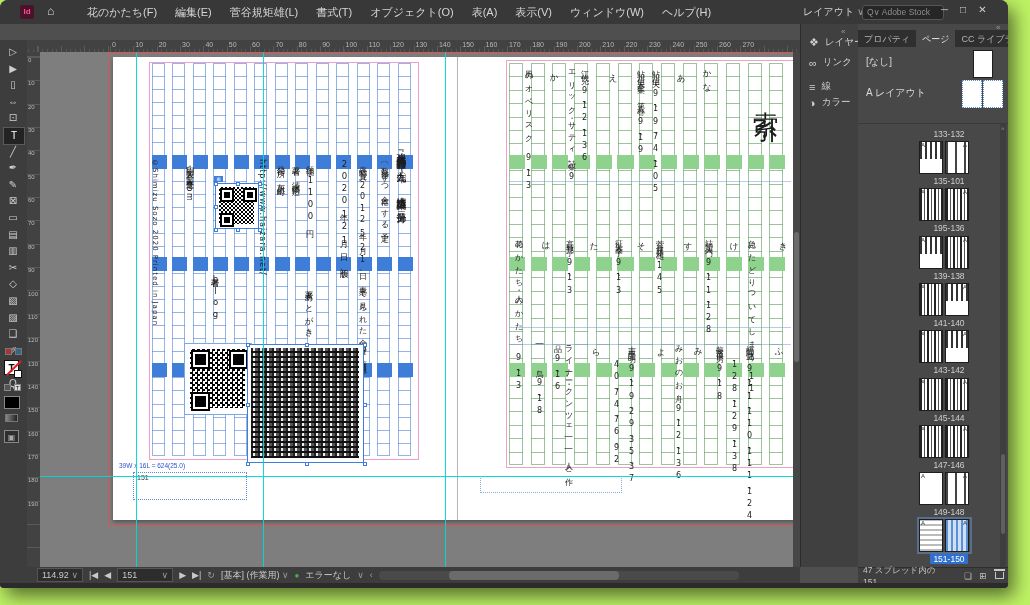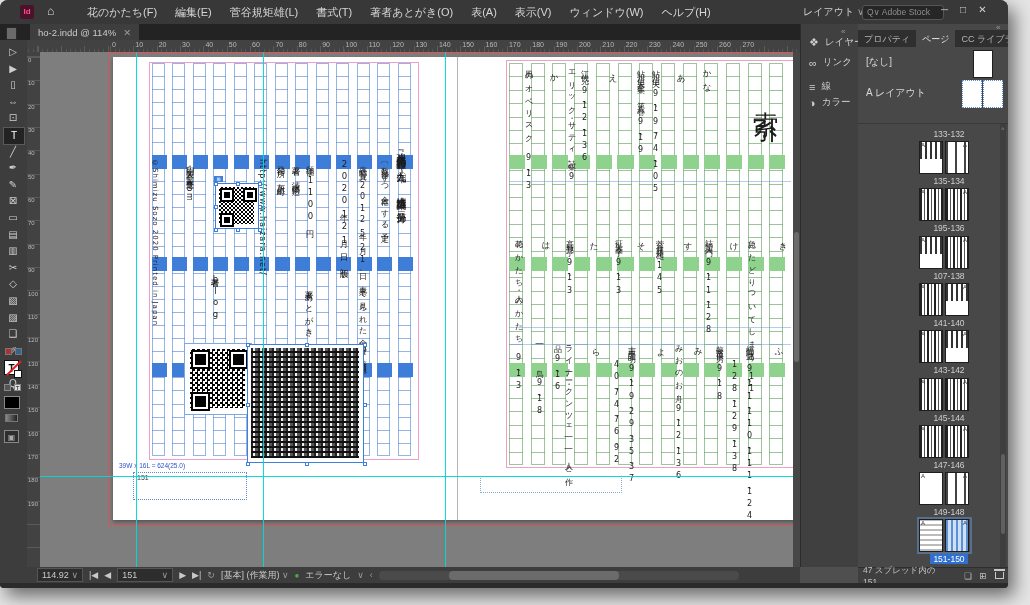--- a/index.html
+++ b/index.html
@@ -1,16 +1,16 @@
 <!DOCTYPE html>
 <html><head>
 <meta charset="utf-8">
 <style>
   html,body{margin:0;padding:0;background:#fff;font-family:"Liberation Sans","DejaVu Sans",sans-serif;}
-  #stage{position:relative;width:1030px;height:605px;overflow:hidden;background:#e5e5e5;}
+  #stage{position:relative;width:1030px;height:605px;overflow:hidden;background:#bef264;}
   #window{position:absolute;left:0;top:0;width:1008px;height:588px;background:#4f4f4f;border-radius:8px 8px 4px 4px;box-shadow:6px 8px 18px rgba(0,0,0,.55);overflow:hidden;}
   .abs{position:absolute;}
   
   #menubar{left:0;top:0;width:1008px;height:24px;background:#383838;color:#d6d6d6;font-size:11px;}
   #menu-items{position:absolute;left:78px;top:0;height:24px;display:flex;align-items:center;}
   .menu-item{padding:0 9px;cursor:default;white-space:nowrap;}
   #tabbar{left:0;top:24px;width:802px;height:16px;background:#232323;}
   #doctab{position:absolute;left:30px;top:0;height:16px;background:#3e3e3e;color:#c9c9c9;font-size:9.5px;display:flex;align-items:center;padding:0 8px;gap:7px;}
   #toolbar{left:0;top:40px;width:27px;height:543px;background:#3d3d3d;border-right:1px solid #2b2b2b;}
   .tool{position:absolute;left:3px;width:20px;height:16px;color:#cfcfcf;font-size:10px;text-align:center;line-height:16px;}
@@ -70,38 +70,31 @@
 <div id="window">
 
   <div id="menubar" class="abs">
     <div class="abs" style="left:20px;top:5px;width:14px;height:14px;background:#4b122b;color:#ff4e8b;font-size:8px;font-weight:bold;text-align:center;line-height:14px;border-radius:2px;">Id</div>
     <div class="abs" style="left:47px;top:4px;font-size:12px;">⌂</div>
     <div id="menu-items">
           <div class="menu-item">花のかたち(F)</div>
           <div class="menu-item">編集(E)</div>
           <div class="menu-item">菅谷規矩雄(L)</div>
           <div class="menu-item">書式(T)</div>
-          <div class="menu-item">著者あとがき(O)</div>
+          <div class="menu-item">オブジェクト(O)</div>
           <div class="menu-item">表(A)</div>
           <div class="menu-item">表示(V)</div>
           <div class="menu-item">ウィンドウ(W)</div>
           <div class="menu-item">ヘルプ(H)</div>
         </div>
     <div class="abs" style="left:803px;top:5px;font-size:10px;color:#cfcfcf;"><span>レイアウト</span> <span class="dim">∨</span></div>
     <div class="abs" style="left:862px;top:5px;width:76px;height:13px;background:#262626;border:1px solid #555;border-radius:3px;font-size:8.5px;color:#8e8e8e;line-height:13px;padding-left:4px;">Q∨ <span>Adobe Stock</span></div>
     <div class="abs" style="left:941px;top:4px;font-size:10px;color:#cfcfcf;letter-spacing:12px;"><span>─</span><span>□</span><span>✕</span></div>
   </div>
 
-  <div id="tabbar" class="abs">
-    <div class="abs" style="left:6px;top:3px;width:9px;height:11px;background:#6a6a6a;border:1px solid #2a2a2a;"></div>
-    <div id="doctab">
-      <span>ho-2.indd @ 114%</span>
-      <span class="dim">✕</span>
-    </div>
-  </div>
 
   <div id="toolbar" class="abs">
     <div id="tools">
           <div class="tool" style="top: 4px;">▷</div>
           <div class="tool" style="top: 20.6px;">▶</div>
           <div class="tool" style="top: 37.2px;">▯</div>
           <div class="tool" style="top: 53.8px;">⇔</div>
           <div class="tool" style="top: 70.4px;">⊡</div>
           <div class="tool sel" style="top: 87px;">T</div>
           <div class="tool" style="top: 103.6px;">╱</div>
@@ -388,39 +381,39 @@
     <div id="spreadlist" class="abs" style="left:16px;top:100px;width:150px;height:443px;overflow:hidden;">
           <div class="spreadlabel" style="top: 5px;">133-132</div>
           <div class="abs" style="left: 45px; top: 17px; width: 51px; height: 33px;">
             <div class="thumb t-half" style="left: 0px; top: 0px;">
               <span class="a">A</span>
             </div>
             <div class="thumb t-sparse" style="left: 26px; top: 0px;">
               <span class="a" style="left: auto; right: 1px;">A</span>
             </div>
           </div>
-          <div class="spreadlabel" style="top: 52px;"><span>135-134</span></div>
+          <div class="spreadlabel" style="top: 52px;"><span>135-101</span></div>
           <div class="abs" style="left: 45px; top: 64.3px; width: 51px; height: 33px;">
             <div class="thumb t-dense" style="left: 0px; top: 0px;">
               <span class="a">A</span>
             </div>
             <div class="thumb t-dense" style="left: 26px; top: 0px;">
               <span class="a" style="left: auto; right: 1px;">A</span>
             </div>
           </div>
           <div class="spreadlabel" style="top: 99.3px;"><span>195-136</span></div>
           <div class="abs" style="left: 45px; top: 111.6px; width: 51px; height: 33px;">
             <div class="thumb t-half" style="left: 0px; top: 0px;">
               <span class="a">A</span>
             </div>
             <div class="thumb t-dense" style="left: 26px; top: 0px;">
               <span class="a" style="left: auto; right: 1px;">A</span>
             </div>
           </div>
-          <div class="spreadlabel" style="top: 146.6px;"><span>107-138</span></div>
+          <div class="spreadlabel" style="top: 146.6px;"><span>139-138</span></div>
           <div class="abs" style="left: 45px; top: 158.9px; width: 51px; height: 33px;">
             <div class="thumb t-dense" style="left: 0px; top: 0px;">
               <span class="a">A</span>
             </div>
             <div class="thumb t-half" style="left: 26px; top: 0px;">
               <span class="a" style="left: auto; right: 1px;">A</span>
             </div>
           </div>
           <div class="spreadlabel" style="top: 193.9px;"><span>141-140</span></div>
           <div class="abs" style="left: 45px; top: 206.2px; width: 51px; height: 33px;">

